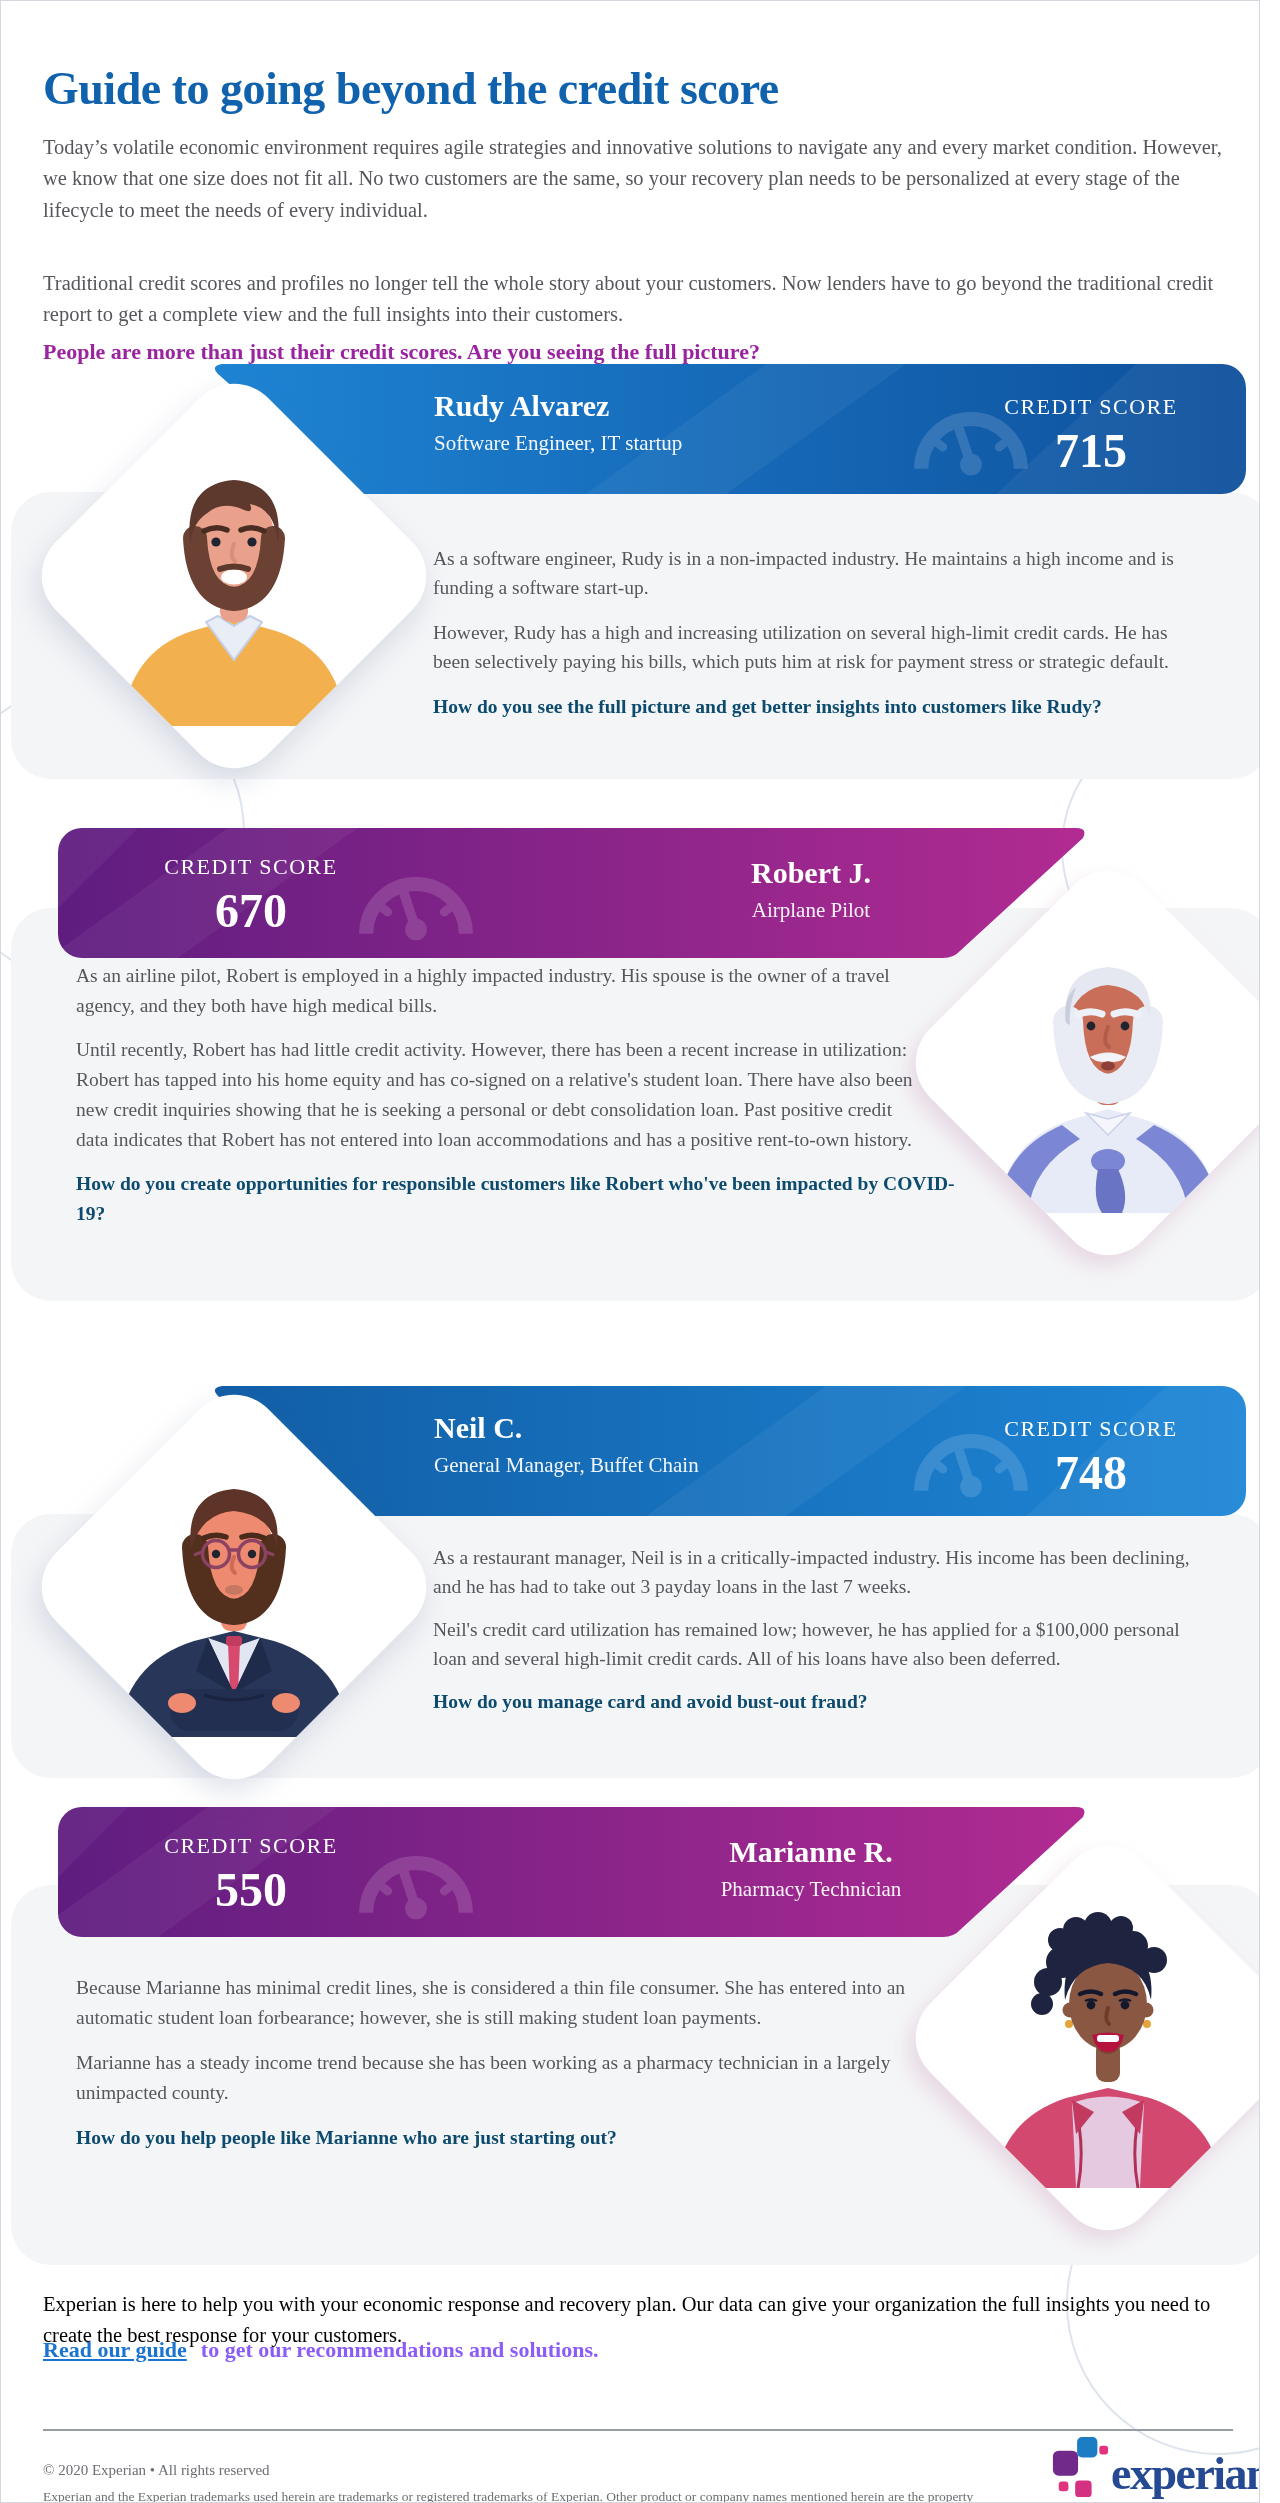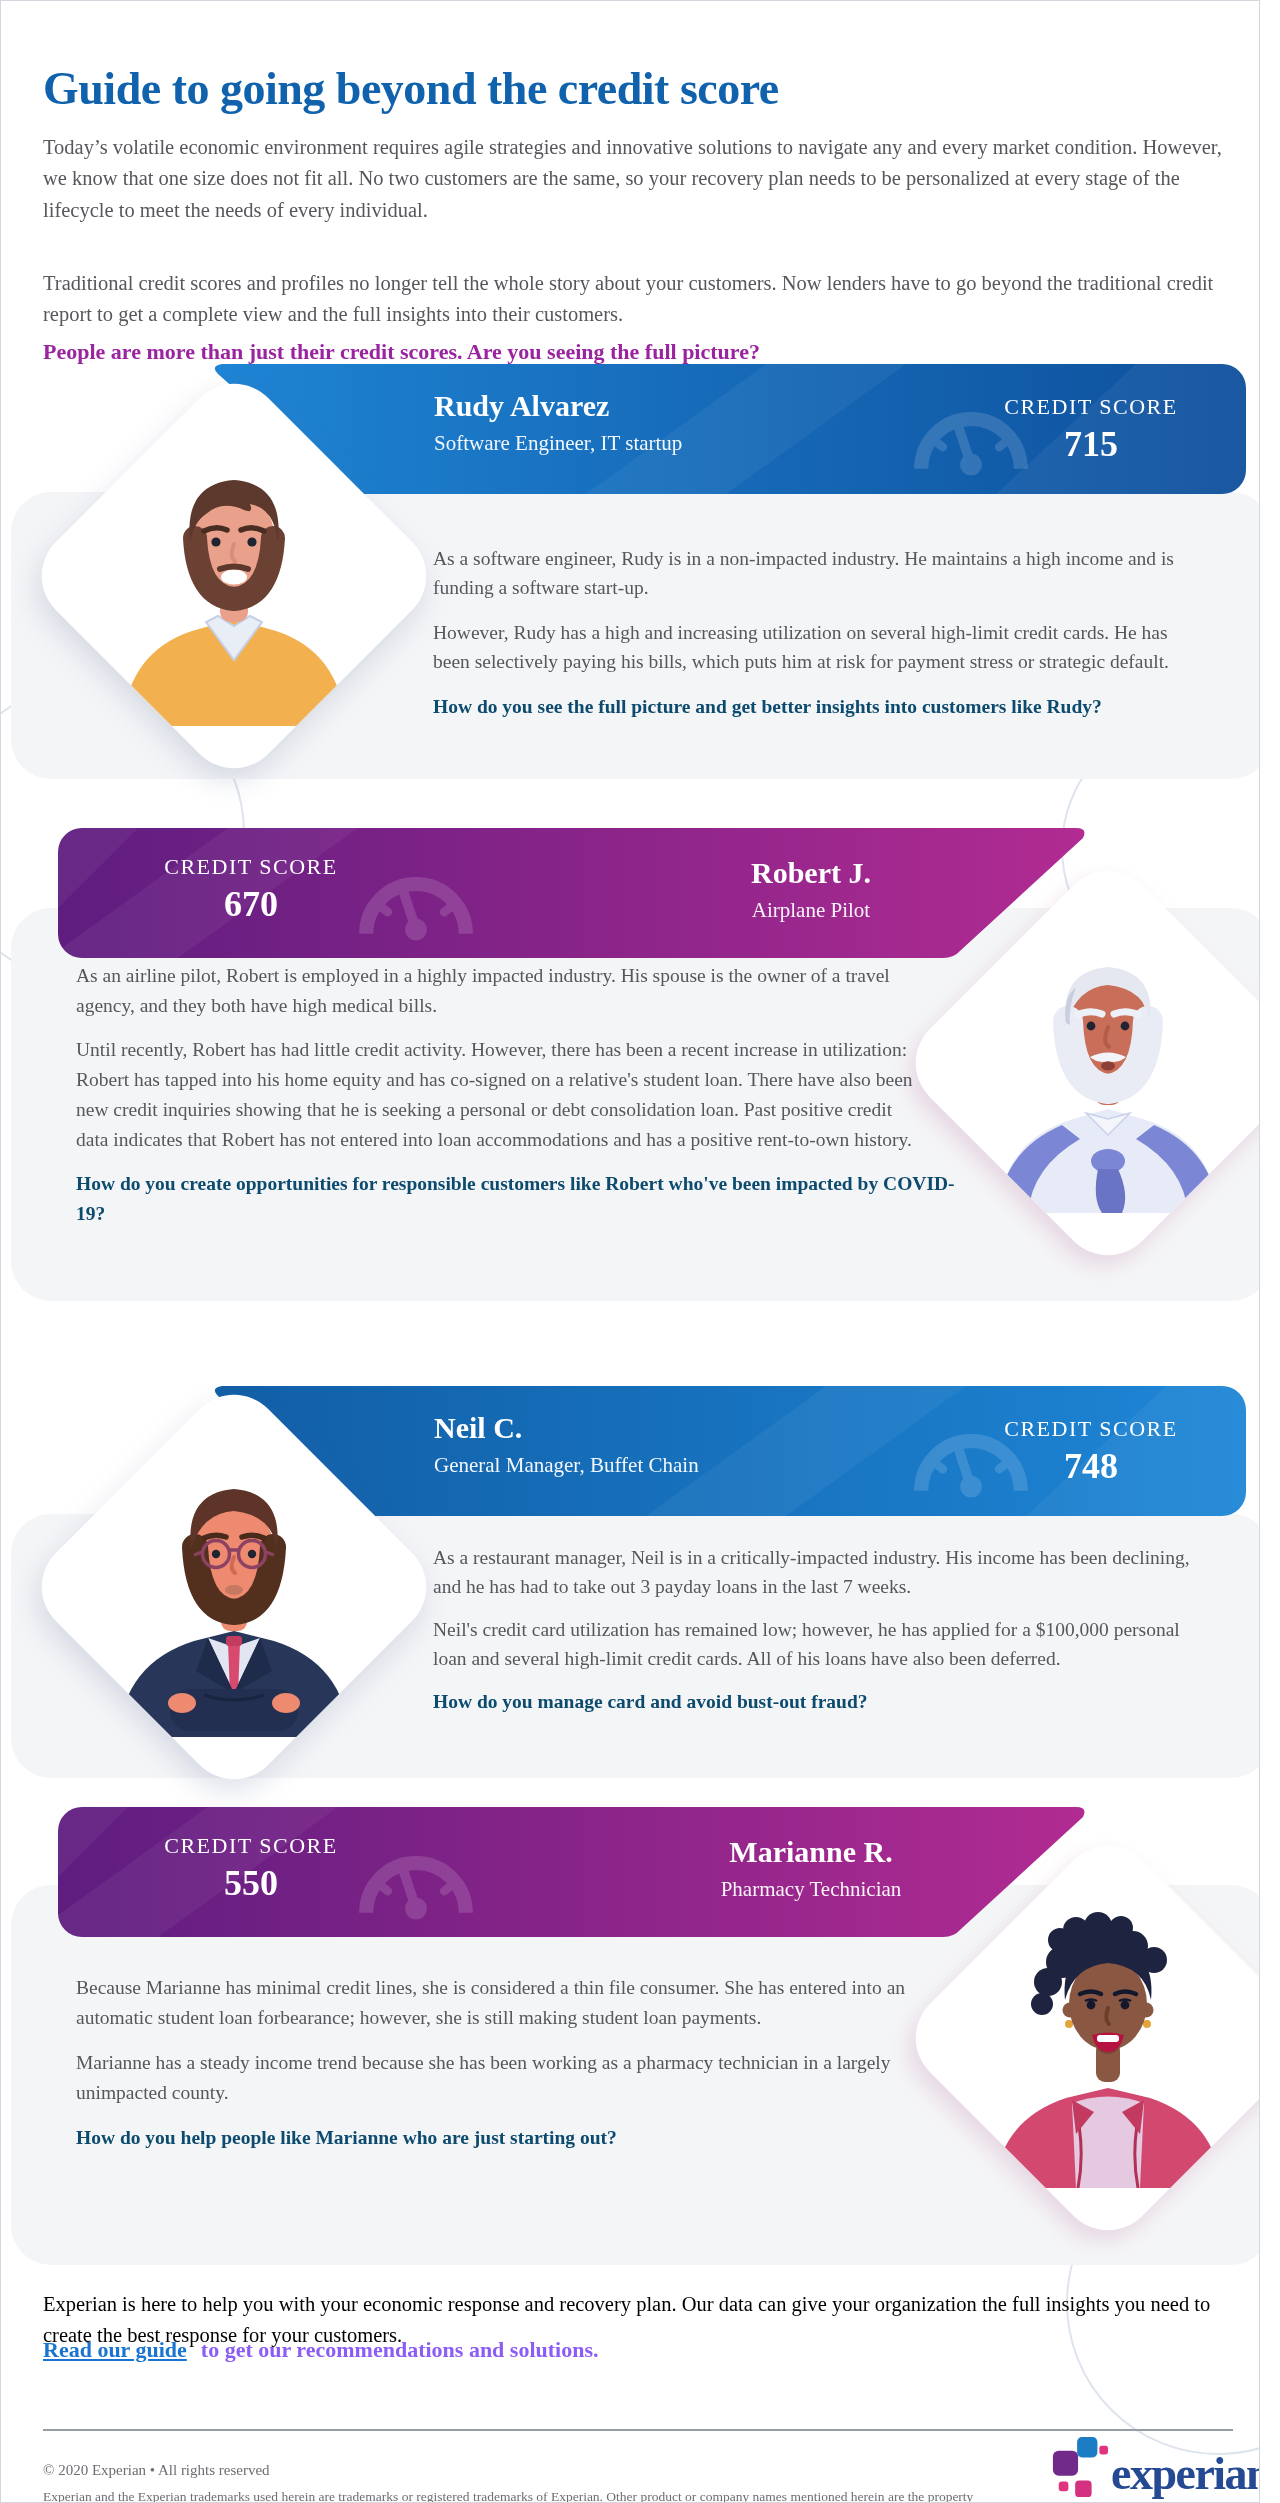--- a/index.html
+++ b/index.html
@@ -29,21 +29,21 @@
   .c4-banner{left:57px;top:1806px;}
   .bname{position:absolute;z-index:4;color:#ffffff;font-size:30px;font-weight:700;}
   .brole{position:absolute;z-index:4;color:rgba(255,255,255,0.95);font-size:21px;}
   .c1-name{left:433px;top:388px;} .c1-role{left:433px;top:430px;}
   .c3-name{left:433px;top:1410px;} .c3-role{left:433px;top:1452px;}
   .namecenter{text-align:center;width:360px;left:630px;}
   .c2-name{top:855px;} .c2-role{top:897px;}
   .c4-name{top:1834px;} .c4-role{top:1876px;}
   .scoreblock{position:absolute;z-index:4;color:#fff;text-align:center;}
   .scorelabel{font-size:22px;letter-spacing:1.5px;font-weight:400;}
-  .scorenum{font-size:36px;font-weight:700;margin-top:3px;}
+  .scorenum{font-size:48px;font-weight:700;margin-top:3px;}
   .c1-score{left:1000px;top:393px;width:180px;}
   .c3-score{left:1000px;top:1415px;width:180px;}
   .c2-score{left:130px;top:853px;width:240px;}
   .c4-score{left:130px;top:1832px;width:240px;}
   .gauge{position:absolute;z-index:3;opacity:0.14;}
   .c1-gauge{left:905px;top:385px;width:130px;height:92px;}
   .c3-gauge{left:905px;top:1407px;width:130px;height:92px;}
   .c2-gauge{left:350px;top:850px;width:130px;height:92px;}
   .c4-gauge{left:350px;top:1829px;width:130px;height:92px;}
   

